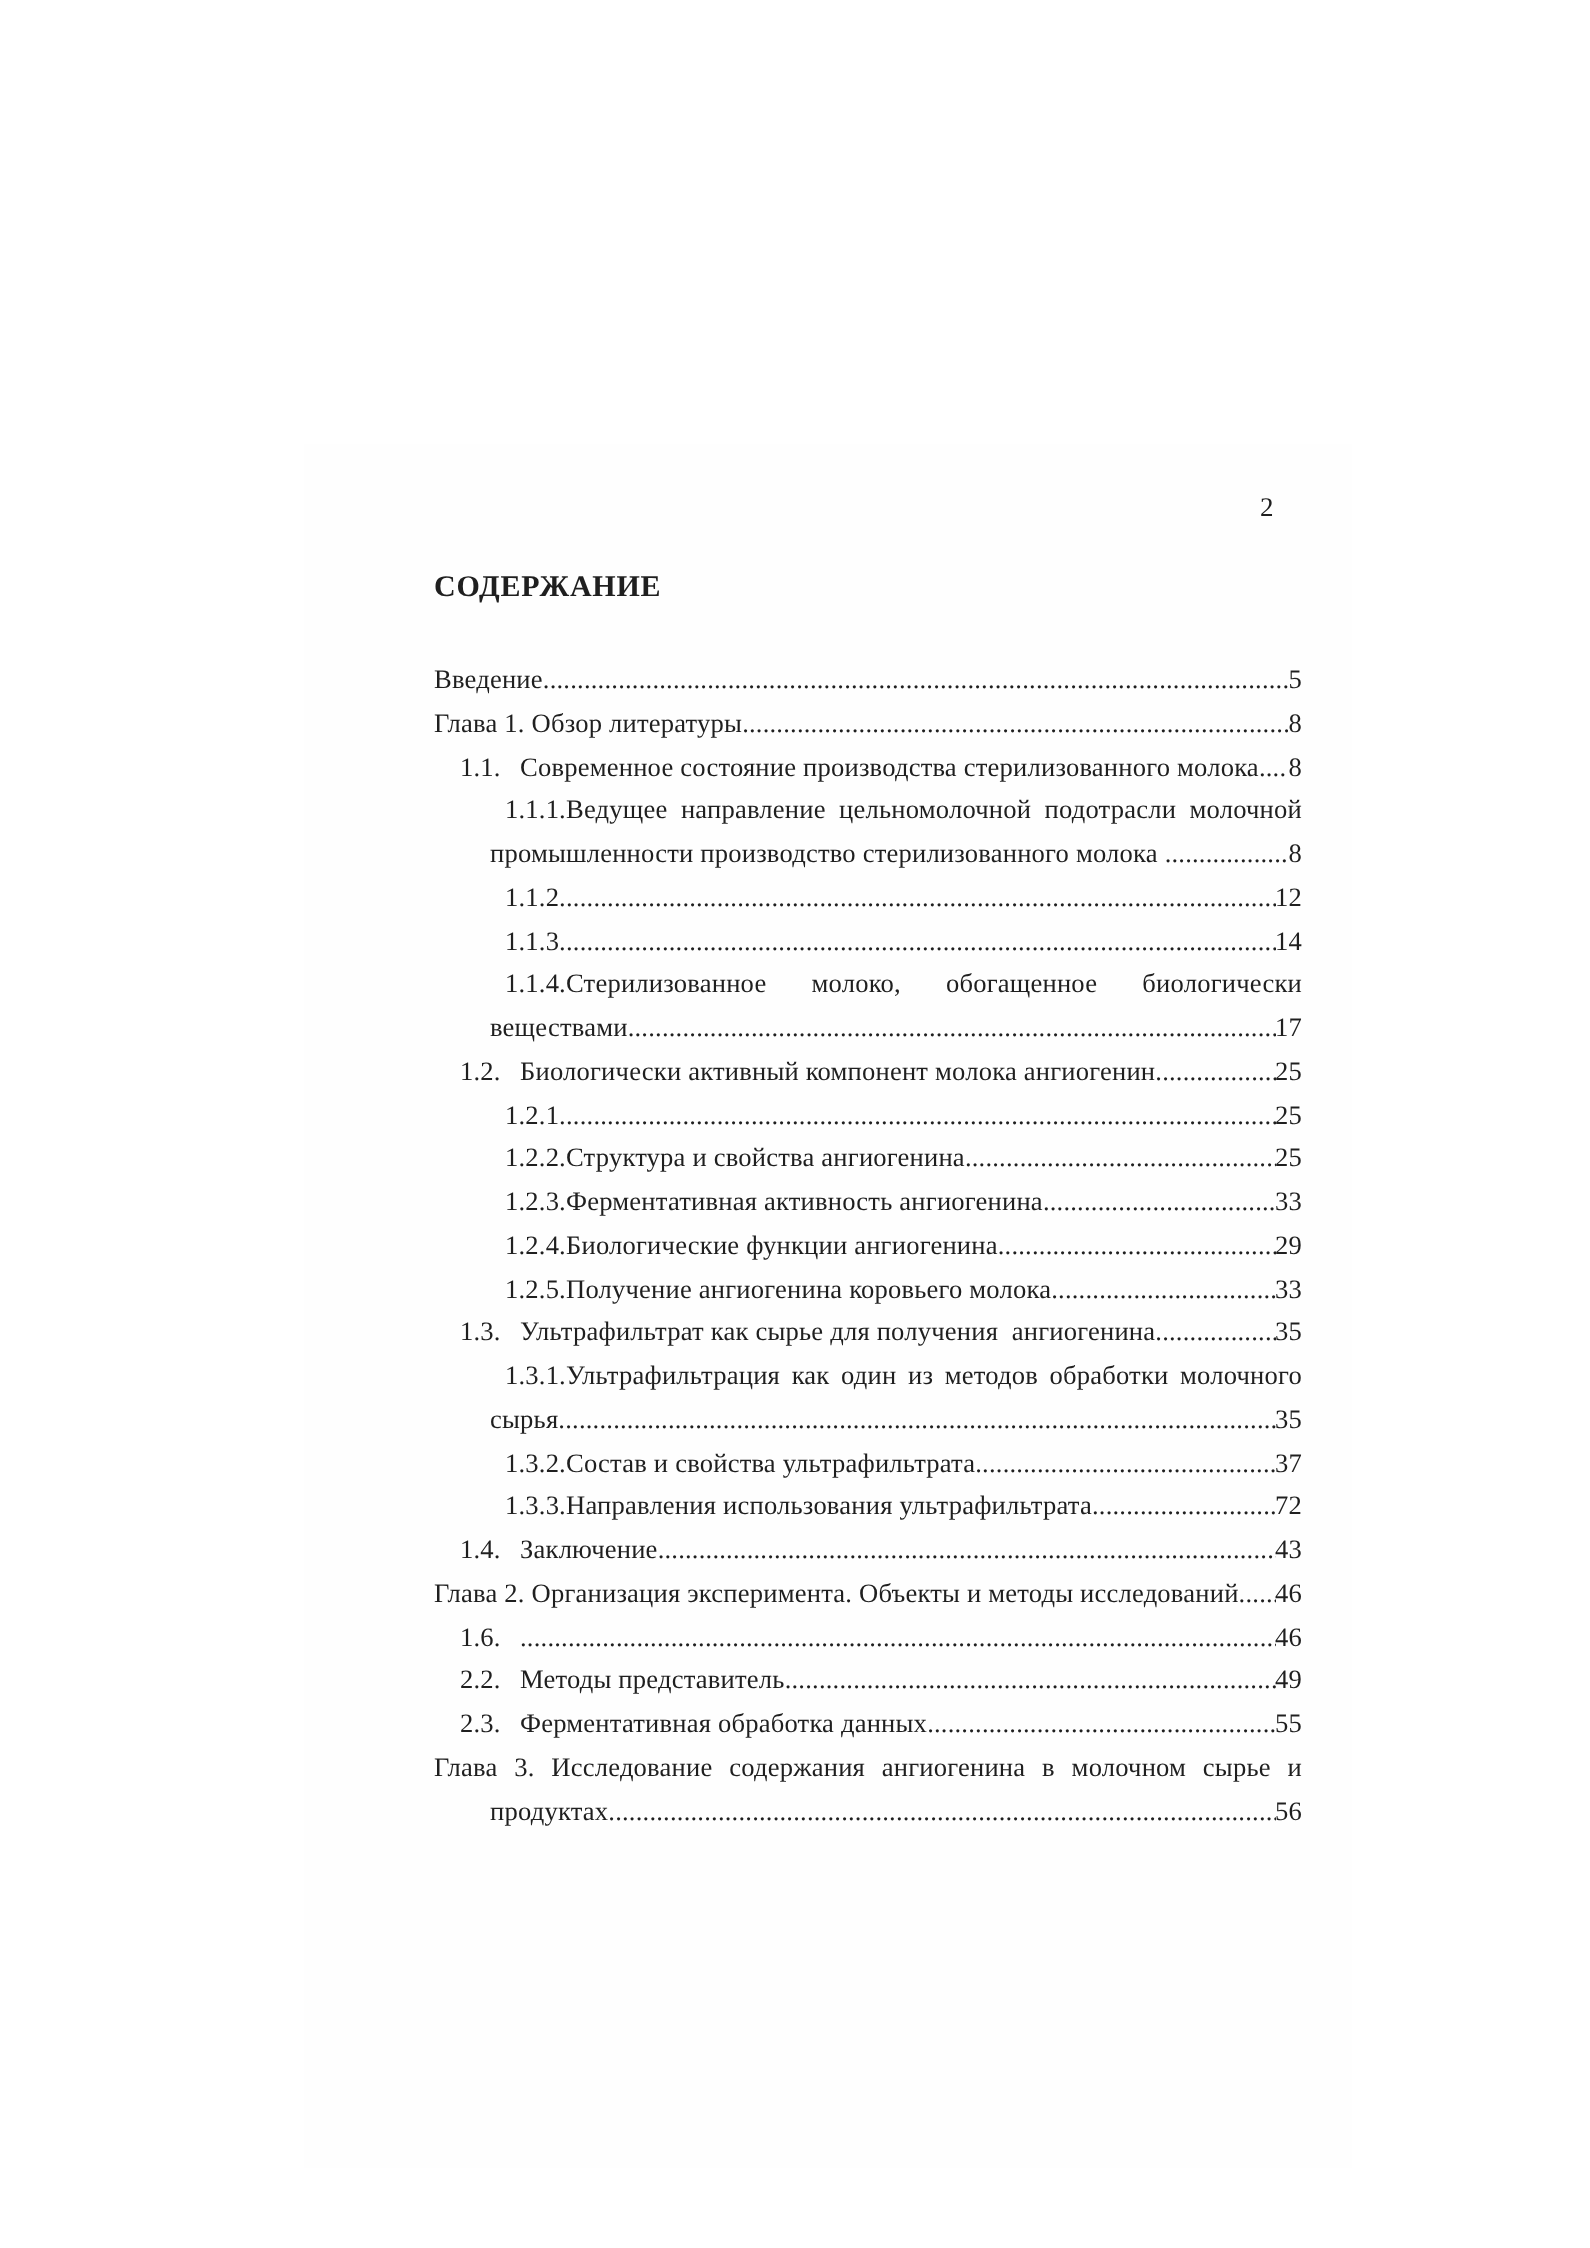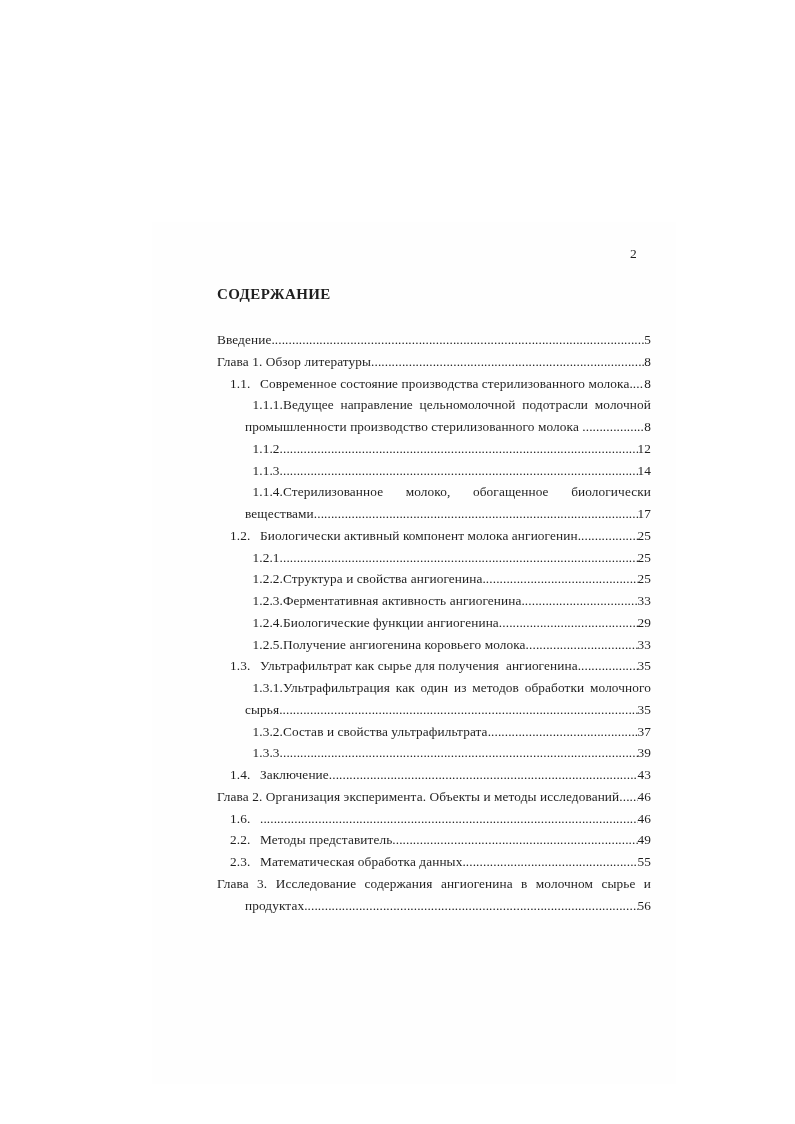--- a/index.html
+++ b/index.html
@@ -180,22 +180,23 @@
           <span class="pageref">35</span>
         </div>
         <div class="toc-line ind2">
           <span class="num num2">1.3.2.</span>
           <span class="text">Состав и свойства ультрафильтрата</span>
           <span class="leader">....................................................................................................................................................................................</span>
           <span class="pageref">37</span>
         </div>
         <div class="toc-line ind2">
           <span class="num num2">1.3.3.</span>
-          <span class="leader">....................................................................................................................................................................................</span>
-          <span class="pageref">39</span>
+          <span class="text">Направления использования ультрафильтрата</span>
+          <span class="leader">....................................................................................................................................................................................</span>
+          <span class="pageref">72</span>
         </div>
         <div class="toc-line ind1">
           <span class="num num1">1.4.</span>
           <span class="text">Заключение</span>
           <span class="leader">....................................................................................................................................................................................</span>
           <span class="pageref">43</span>
         </div>
         <div class="toc-line">
           <span class="text">Глава 2. Организация эксперимента. Объекты и методы исследований</span>
           <span class="leader">....................................................................................................................................................................................</span>
@@ -207,21 +208,21 @@
           <span class="pageref">46</span>
         </div>
         <div class="toc-line ind1">
           <span class="num num1">2.2.</span>
           <span class="text">Методы представитель</span>
           <span class="leader">....................................................................................................................................................................................</span>
           <span class="pageref">49</span>
         </div>
         <div class="toc-line ind1">
           <span class="num num1">2.3.</span>
-          <span class="text">Математическая обработка данных</span>
+          <span class="text">Ферментативная обработка данных</span>
           <span class="leader">....................................................................................................................................................................................</span>
           <span class="pageref">55</span>
         </div>
         <div class="toc-line">
           <span class="jtext">Глава 3. Исследование содержания ангиогенина в молочном сырье и молочных</span>
         </div>
         <div class="toc-line ind2">
           <span class="text">продуктах</span>
           <span class="leader">....................................................................................................................................................................................</span>
           <span class="pageref">56</span>

